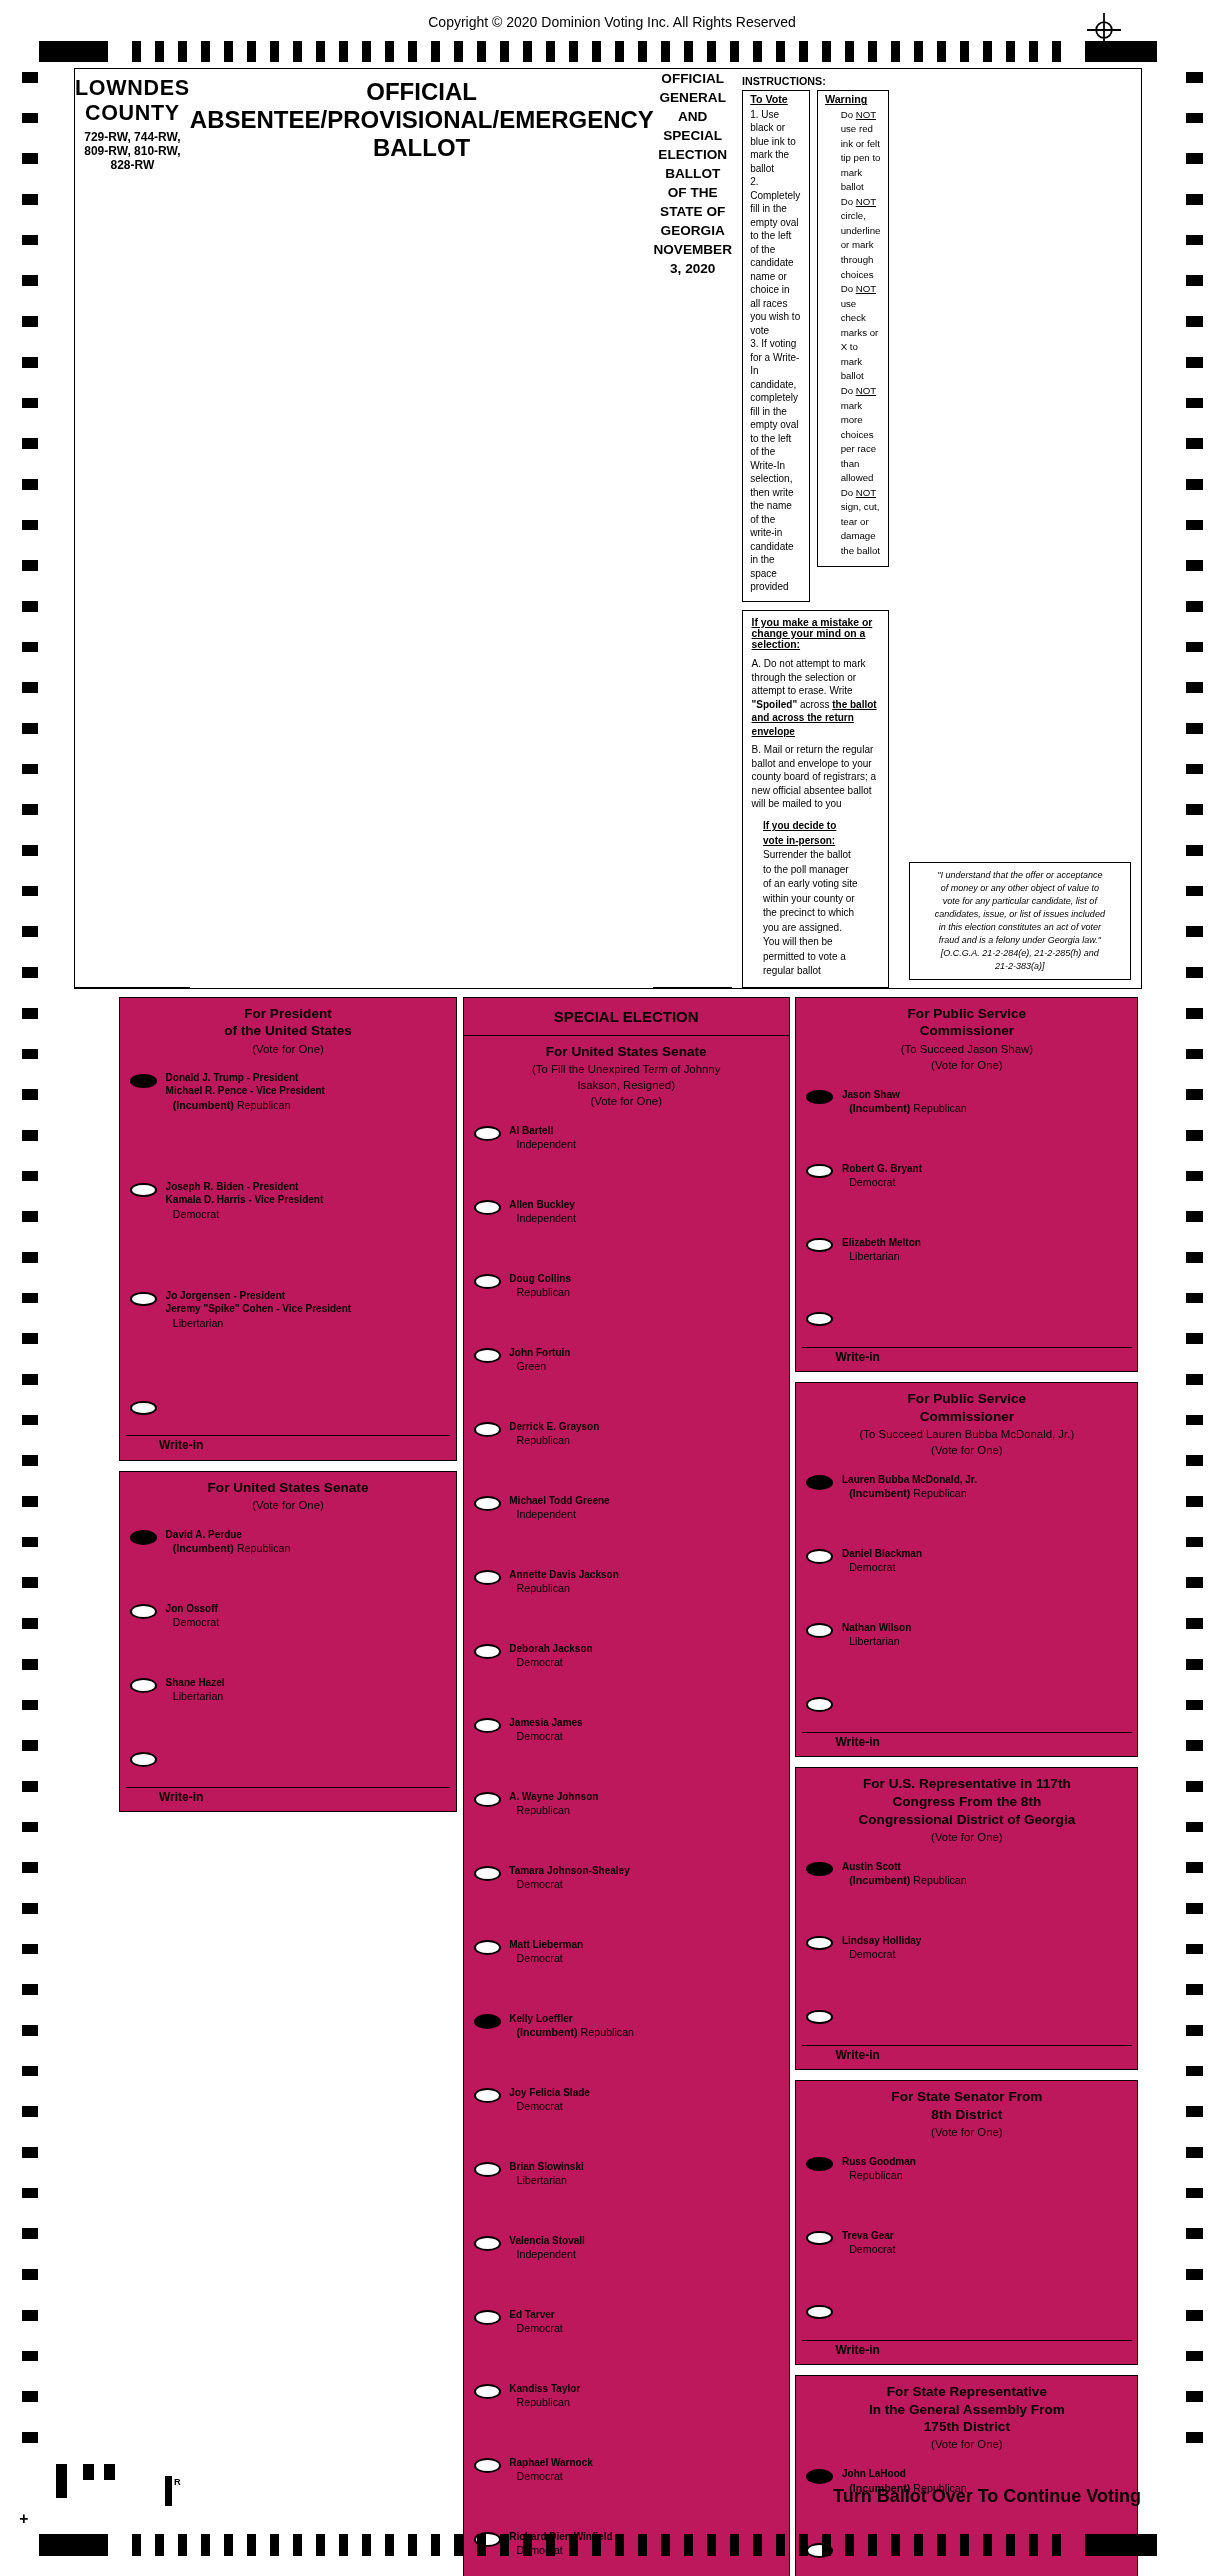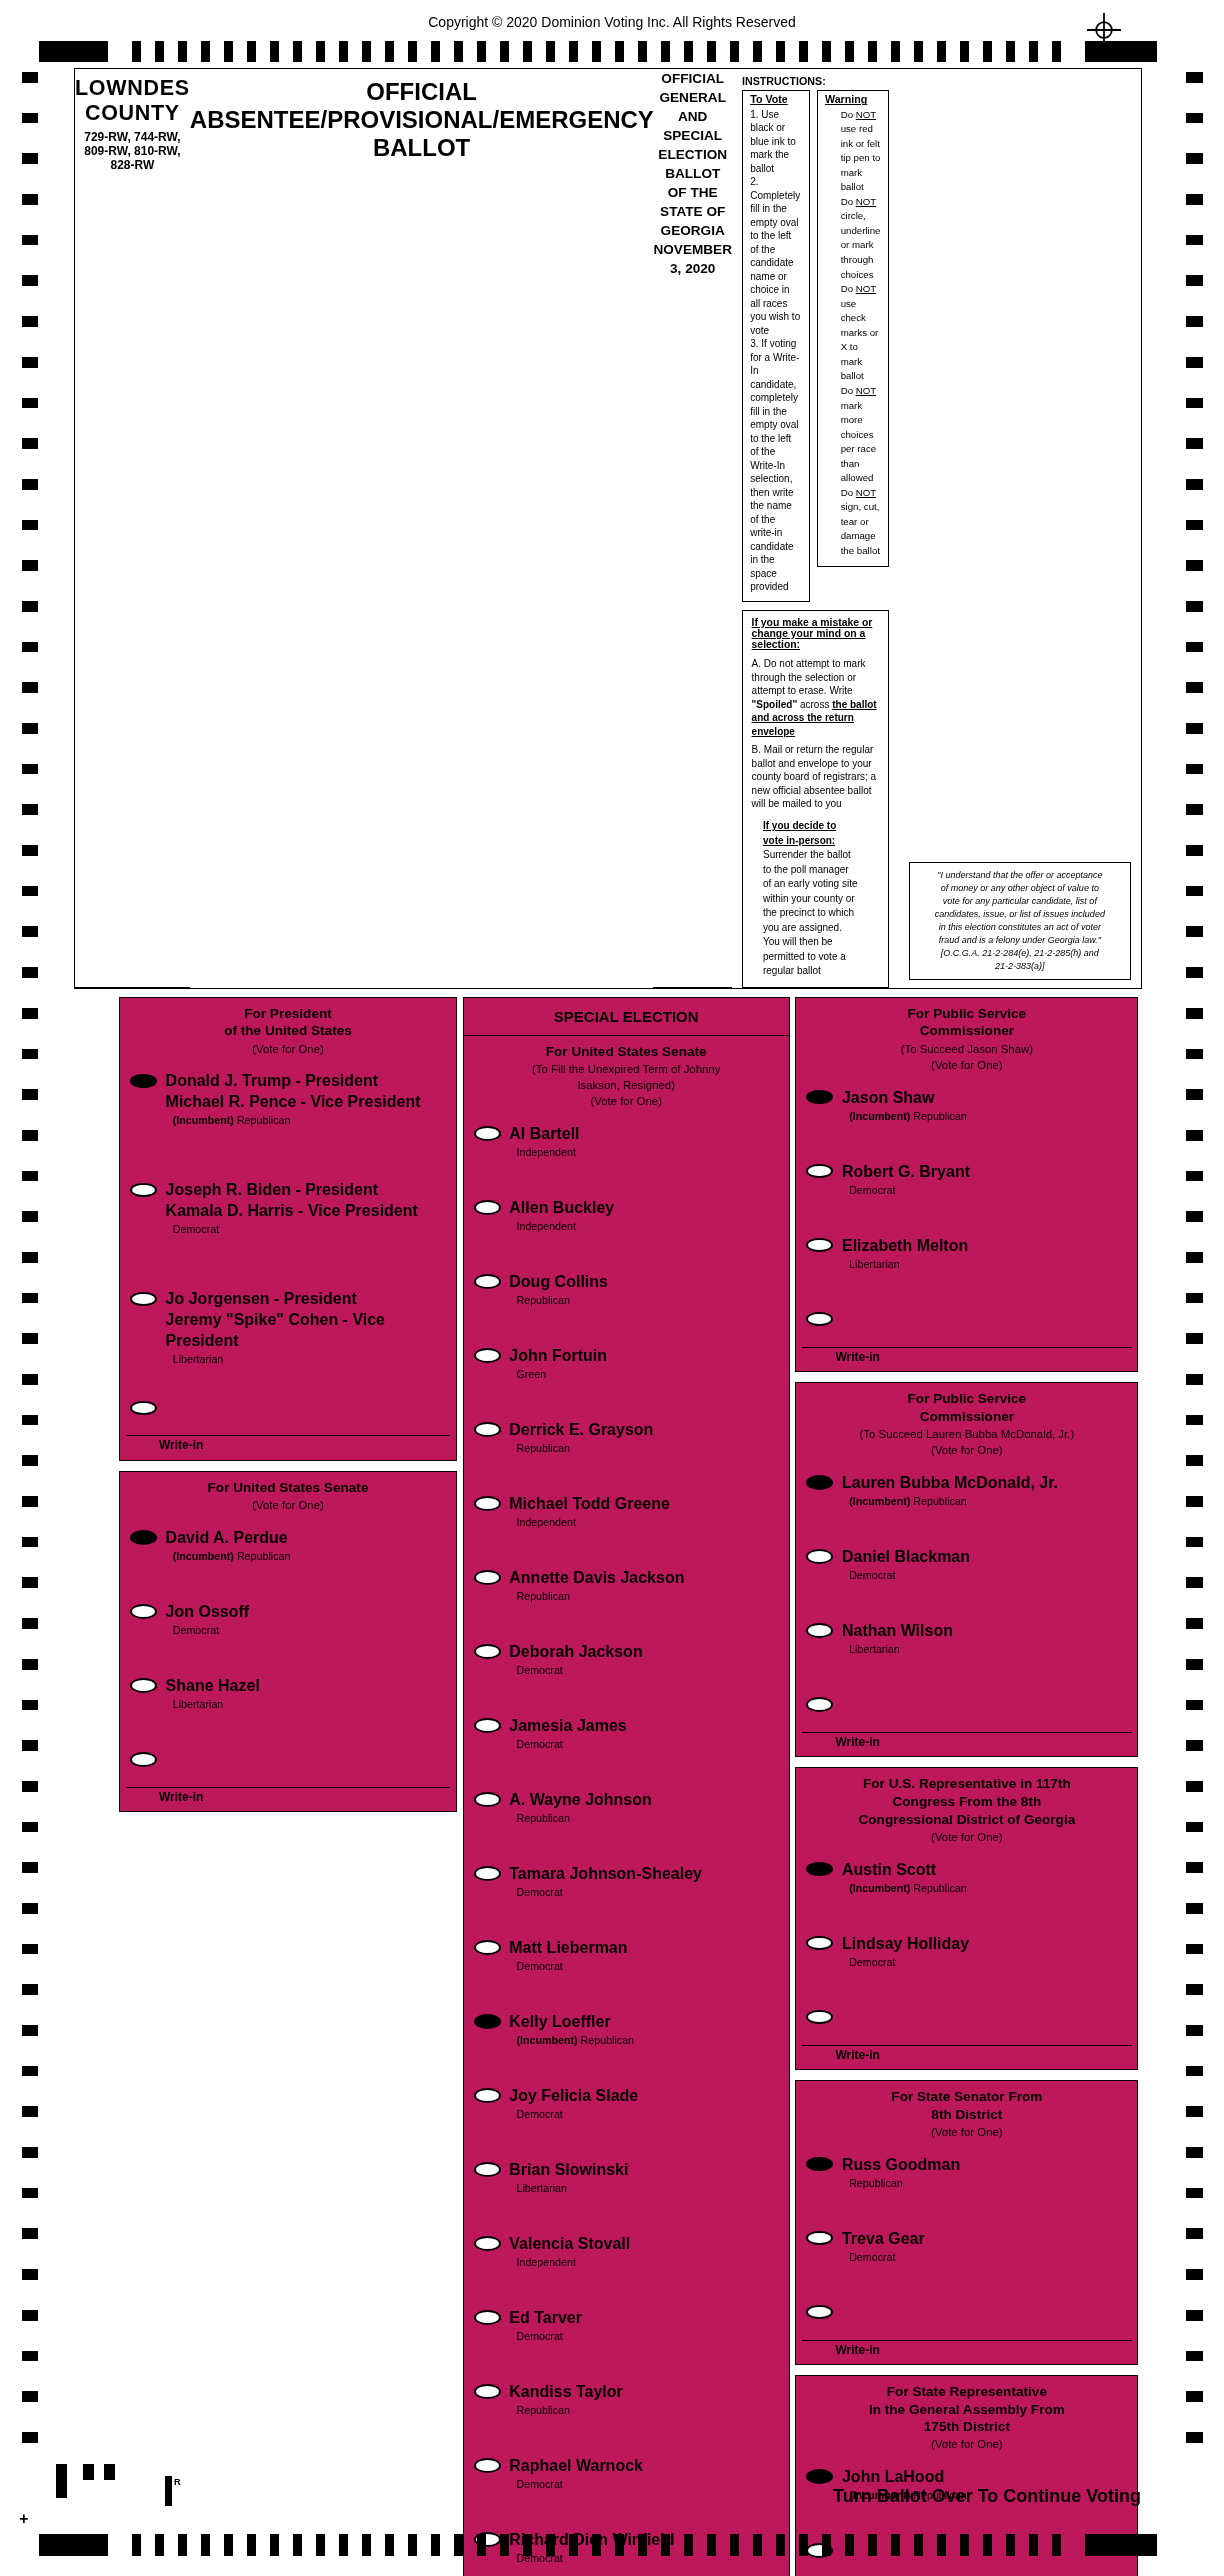--- a/index.html
+++ b/index.html
@@ -53,21 +53,21 @@
   .race-banner{font-size:15px;font-weight:bold;text-align:center;padding:10px 0;border-bottom:1.4px solid #000;}
   .race-head{text-align:center;padding:7.2px 5.7px 10px;}
   .race-title{font-size:13.6px;font-weight:bold;line-height:1.3;}
   .race-sub{font-size:11.4px;line-height:1.3;margin-top:1.4px;}
   .cand{display:flex;align-items:flex-start;padding:4.3px 4.3px 0 10px;min-height:74px;box-sizing:border-box;}
   .cand.tall{min-height:109px;}
   .cand.slot{min-height:42px;}
   .oval{width:23px;height:10.7px;border:2.1px solid #000;border-radius:50%;flex:none;margin:2.9px 8.6px 0 0;background:#fff;}
   .oval.filled{background:#000;}
   .cand-text{padding-top:0.7px;}
-  .cand-name{font-size:16px;font-weight:bold;line-height:1.3;}
+  .cand-name{font-size:10px;font-weight:bold;line-height:1.3;}
   .cand-party{font-size:10.7px;padding-left:7.2px;margin-top:1.4px;}
   .inc{font-weight:bold;}
   .write-line{border-top:1.4px solid #000;margin:0 5.7px;}
   .write-label{font-weight:bold;font-size:12px;padding:2.1px 0 7.2px 39px;}
 </style>
 </head>
 <body>
 
 <div class="copyright">Copyright © 2020 Dominion Voting Inc. All Rights Reserved</div>
 

